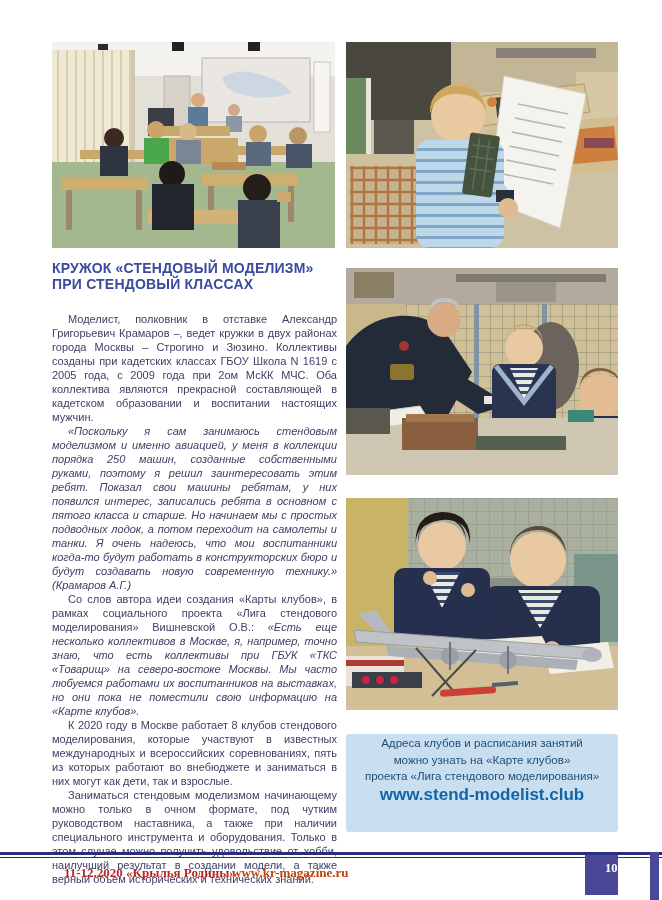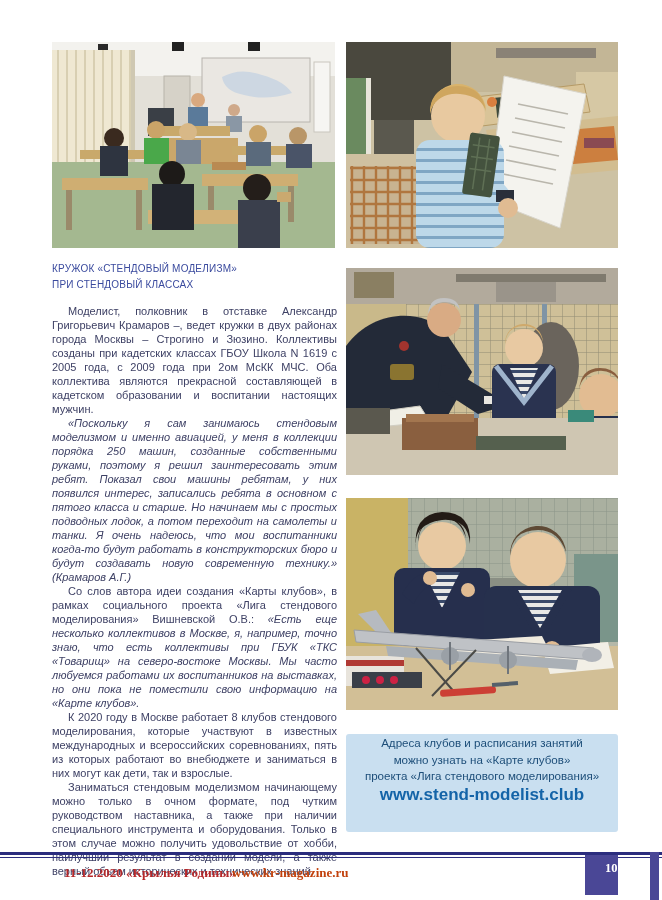--- a/index.html
+++ b/index.html
@@ -8,22 +8,22 @@
     font-family:"Liberation Sans",sans-serif;overflow:hidden;
   }
   .photo{position:absolute;overflow:hidden;background:#ddd;}
   .photo svg{display:block;}
   
   #article{
     position:absolute;left:52px;top:261px;width:285px;
     color:#3e4165;
   }
   .headline{
-    margin:0 0 12px 0;color:#3a4a9e;font-weight:normal;
-    font-size:10px;line-height:15.5px;letter-spacing:.2px;
+    margin:0 0 20px 0;color:#3a4a9e;font-weight:bold;
+    font-size:14px;line-height:15.5px;letter-spacing:.2px;
   }
   .para{
     margin:0;font-size:11px;line-height:14px;text-align:justify;
     text-indent:16px;color:#3e4165;
   }
   .para.italic{font-style:italic;}
   .seg-italic{font-style:italic;}
   
   #info-box{
     position:absolute;left:346px;top:734px;width:272px;height:98px;

